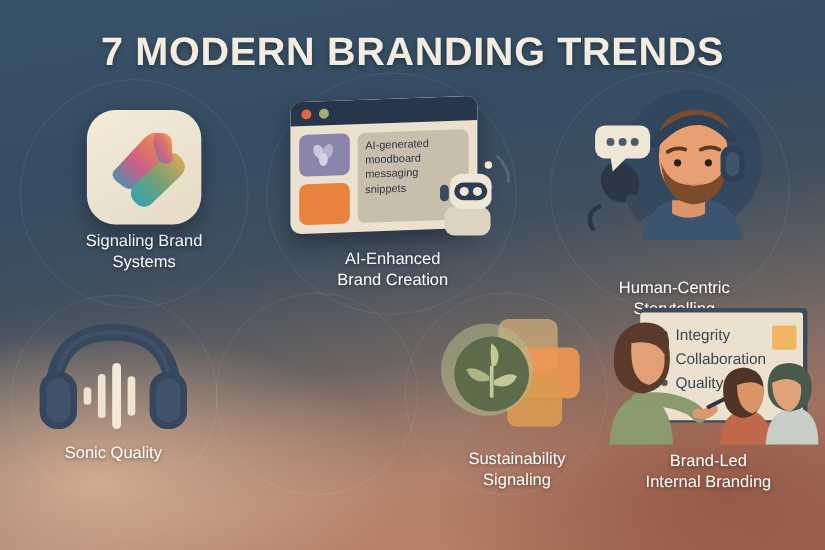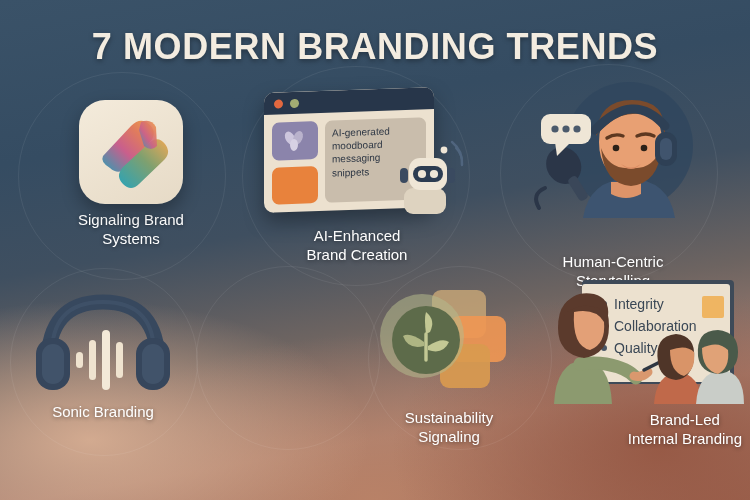--- a/index.html
+++ b/index.html
@@ -195,43 +195,43 @@
         <rect x="8" y="52" width="34" height="52" rx="16" fill="#36465c"></rect>
         <rect x="108" y="52" width="34" height="52" rx="16" fill="#36465c"></rect>
         <rect x="14" y="58" width="22" height="40" rx="11" fill="#46586f" opacity=".75"></rect>
         <rect x="114" y="58" width="22" height="40" rx="11" fill="#46586f" opacity=".75"></rect>
         <rect x="48" y="66" width="7" height="16" rx="3.5" fill="#efe3cf"></rect>
         <rect x="61" y="54" width="7" height="40" rx="3.5" fill="#efe3cf"></rect>
         <rect x="74" y="44" width="8" height="60" rx="4" fill="#f3e9d8"></rect>
         <rect x="88" y="56" width="7" height="36" rx="3.5" fill="#efe3cf"></rect>
       </svg>
     </div>
-    <div class="label">Sonic Branding</div>
-  </div>
-
-
-  <div class="cell" style="left:362px;top:284px;width:174px;justify-content:center;">
+    <div class="label">Sonic Quality</div>
+  </div>
+
+
+  <div class="cell" style="left:383px;top:284px;width:174px;justify-content:center;">
     <div class="art sus">
       <svg width="150" height="118" viewBox="0 0 150 118">
         <rect x="58" y="6" width="54" height="48" rx="9" fill="#d6b07a" opacity=".72"></rect>
         <rect x="76" y="32" width="56" height="46" rx="9" fill="#ef9753" opacity=".9"></rect>
         <rect x="66" y="60" width="50" height="44" rx="9" fill="#d99a4f" opacity=".92"></rect>
         <circle cx="48" cy="52" r="42" fill="#b4b98c" opacity=".55"></circle>
         <circle cx="52" cy="56" r="34" fill="#5d6b4a"></circle>
         <path d="M52 76 v-26" stroke="#c3c894" stroke-width="3.4" stroke-linecap="round"></path>
         <path d="M52 50 q-2 -16 0 -22 q10 8 4 20 z" fill="#c3c894"></path>
         <path d="M50 58 q-14 -10 -21 -6 q5 14 21 10 z" fill="#aeb583"></path>
         <path d="M54 62 q14 -9 21 -4 q-6 13 -21 8 z" fill="#c3c894"></path>
       </svg>
     </div>
     <div class="label">Sustainability
 Signaling</div>
   </div>
 
-  <div class="cell" style="left:546px;top:276px;width:196px;align-items:flex-end;">
+  <div class="cell" style="left:546px;top:276px;width:196px;">
     <div class="art cul">
       <svg width="196" height="128" viewBox="0 0 196 128">
         <rect x="36" y="4" width="152" height="104" rx="4" fill="#3e4a58"></rect>
         <rect x="36" y="8" width="148" height="98" rx="3" fill="#ece1cf"></rect>
         <rect x="156" y="20" width="22" height="22" rx="2" fill="#efb562"></rect>
         <circle cx="58" cy="28" r="3" fill="#4a5666"></circle>
         <circle cx="58" cy="50" r="3" fill="#4a5666"></circle>
         <circle cx="58" cy="72" r="3" fill="#4a5666"></circle>
         <text x="68" y="33" font-family="Liberation Sans, sans-serif" font-size="14" fill="#3a4755">Integrity</text>
         <text x="68" y="55" font-family="Liberation Sans, sans-serif" font-size="14" fill="#3a4755">Collaboration</text>

